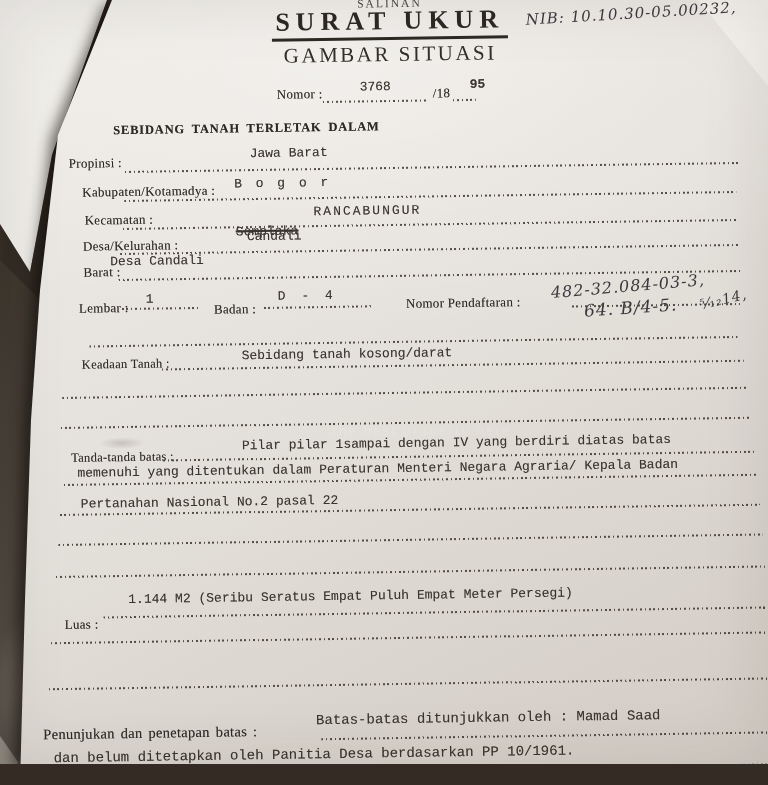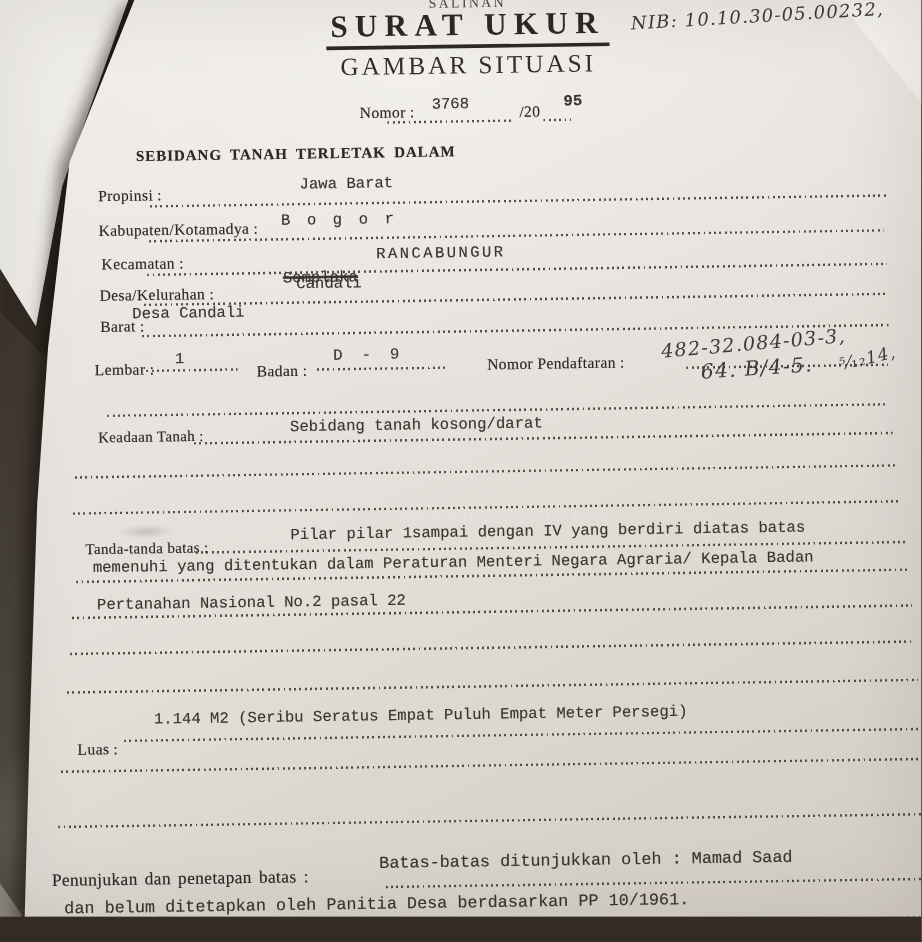--- a/index.html
+++ b/index.html
@@ -87,30 +87,30 @@
   </div>
   <div class="fold-tr"></div>
 
   <div class="sheet-content">
 
     <div class="salinan">SALINAN</div>
     <div class="title"><span class="title-line">SURAT UKUR</span></div>
     <div class="subtitle">GAMBAR SITUASI</div>
     <div class="hw" style="left:531px;top:13px;font-size:15px;transform:rotate(-2.5deg);">NIB: 10.10.30-05.00232,</div>
 
-    <span class="lbl" style="left:304px;top:90px;">Nomor :</span>
+    <span class="lbl" style="left:281px;top:90px;">Nomor :</span>
     <div class="dots" style="left:327px;top:105px;width:104px;"></div>
     <span class="typ" style="left:364px;top:84px;">3768</span>
-    <span class="lbl" style="left:437px;top:91px;">/20</span>
+    <span class="lbl" style="left:437px;top:91px;">/18</span>
     <div class="dots" style="left:457px;top:105px;width:23px;"></div>
     <span class="typ" style="left:474px;top:83px;font-weight:bold;">95</span>
 
     <div class="heading">SEBIDANG TANAH TERLETAK DALAM</div>
 
-    <span class="lbl" style="left:85px;top:156px;text-align:right;">Propinsi :</span>
+    <span class="lbl" style="left:72px;top:156px;text-align:right;">Propinsi :</span>
     <div class="dots" style="left:128px;top:172px;width:614px;"></div>
     <span class="typ" style="left:253px;top:149px;">Jawa Barat</span>
 
     <span class="lbl" style="left:85px;top:185px;">Kabupaten/Kotamadya :</span>
     <div class="dots" style="left:127px;top:201px;width:612px;"></div>
     <span class="typ" style="left:237px;top:179px;letter-spacing:3px;">B o g o r</span>
 
     <span class="lbl" style="left:87px;top:213px;">Kecamatan :</span>
     <div class="dots" style="left:125px;top:229px;width:616px;"></div>
     <span class="typ strike" style="left:238px;top:207px;">Semplaka</span>
@@ -124,21 +124,21 @@
     <div class="dots" style="left:120px;top:280px;width:622px;"></div>
     <span class="typ" style="left:112px;top:255px;">Desa Candali</span>
 
     <div class="hw" style="left:552px;top:285px;font-size:16px;transform:rotate(-4deg);">482-32.084-03-3,</div>
 
     <span class="lbl" style="left:80px;top:301px;">Lembar :</span>
     <div class="dots" style="left:123px;top:309px;width:76px;"></div>
     <span class="typ" style="left:147px;top:293px;">1</span>
     <span class="lbl" style="left:215px;top:304px;">Badan :</span>
     <div class="dots" style="left:265px;top:310px;width:110px;"></div>
-    <span class="typ" style="left:279px;top:292px;letter-spacing:4px;">D - 9</span>
+    <span class="typ" style="left:279px;top:292px;letter-spacing:4px;">D - 4</span>
     <span class="lbl" style="left:407px;top:301px;">Nomor Pendaftaran :</span>
     <div class="dots" style="left:573px;top:313px;width:168px;"></div>
     <div class="hw" style="left:585px;top:306px;font-size:17px;transform:rotate(-3deg);">64. B/4-5.</div>
     <div class="hw" style="left:700px;top:301px;font-size:14px;transform:rotate(-12deg);">⁵⁄₁₂14,</div>
 
     <div class="dots" style="left:90px;top:346px;width:648px;"></div>
 
     <span class="lbl lbl-sm" style="left:82px;top:358px;">Keadaan Tanah :</span>
     <div class="dots" style="left:162px;top:370px;width:582px;"></div>
     <span class="typ" style="left:242px;top:351px;">Sebidang tanah kosong/darat</span>

